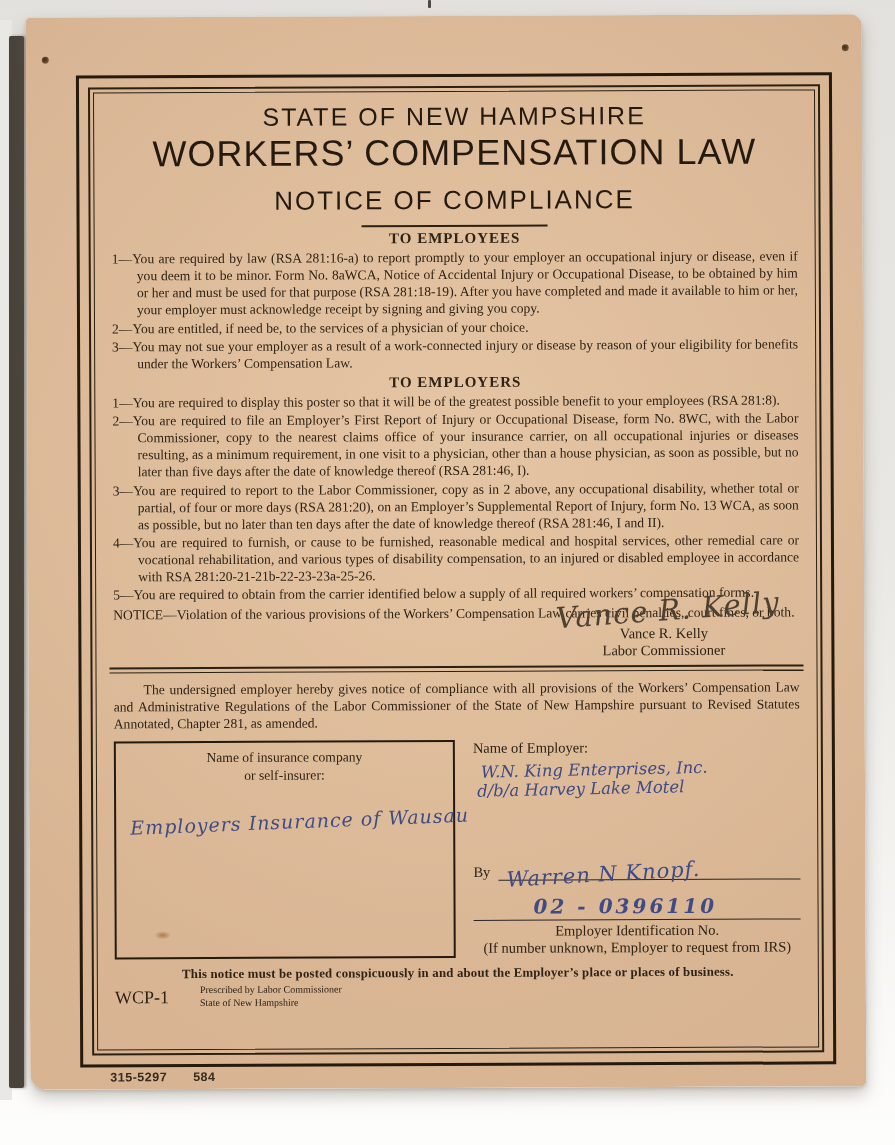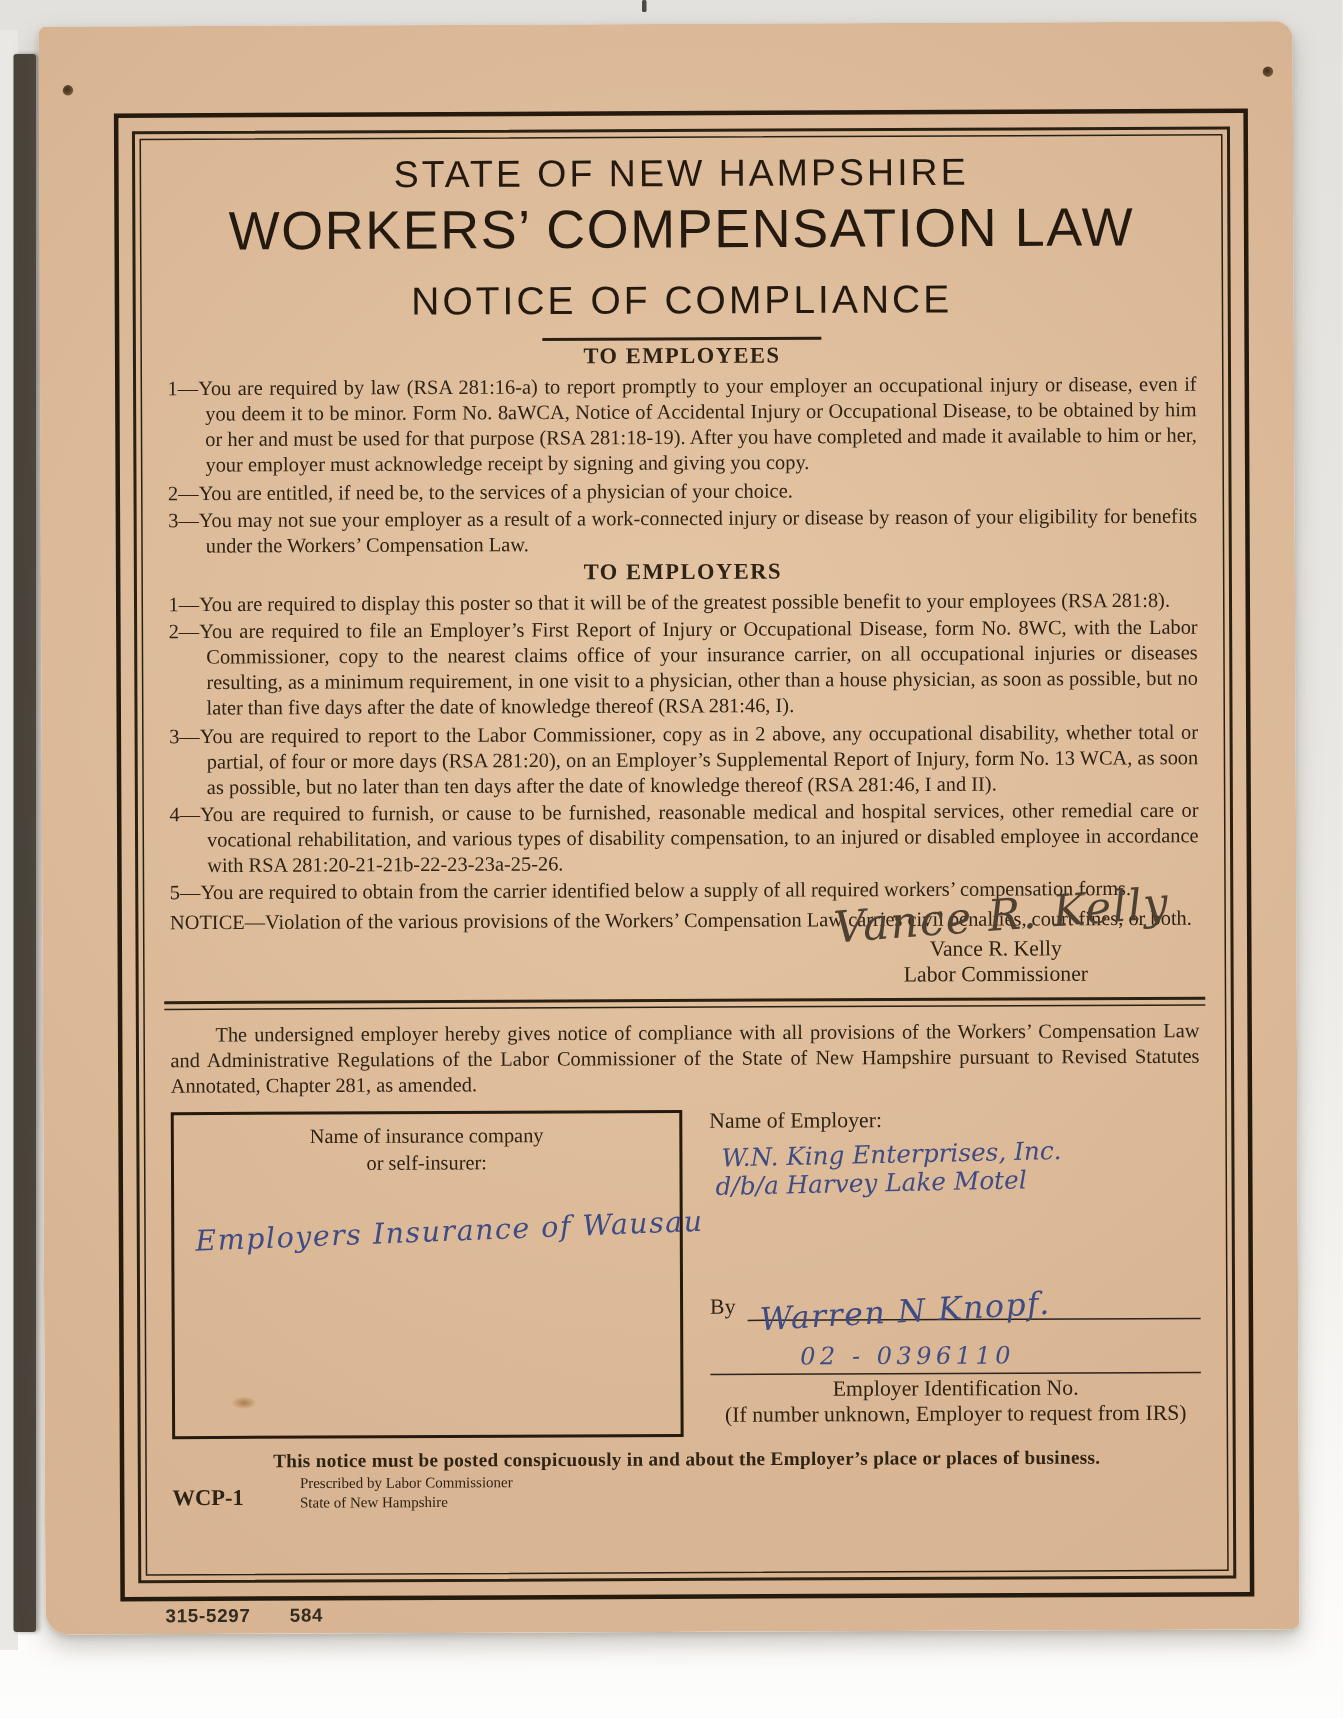--- a/index.html
+++ b/index.html
@@ -66,27 +66,27 @@
   .emp-label { font-size:14.5px; }
   .emp-hand1 { font-size:16.5px; white-space:nowrap; transform:rotate(-1deg); margin:3px 0 0 8px; }
   .emp-hand2 { font-size:16.5px; white-space:nowrap; transform:rotate(-1deg); margin:0 0 0 4px; }
   .by-row { display:flex; align-items:flex-end; margin-top:47px; }
   .by-label { font-size:14.5px; flex:none;margin-top:19px; }
   .by-line { flex:1; border-bottom:1.5px solid #2b2420; margin-left:8px; position:relative; height:30px; }
   .by-sig { position:absolute; left:8px; bottom:-7px; font-size:21px; white-space:nowrap;
             transform:rotate(-3deg); letter-spacing:1px; }
   .ein-wrap { margin-top:14px; }
   .ein-line { border-bottom:1.5px solid #2b2420; padding:0 0 1px 60px; }
-  .ein-hand { font-size:16px; letter-spacing:3px; white-space:nowrap; transform:rotate(-1deg); }
+  .ein-hand { font-size:20px; letter-spacing:3px; white-space:nowrap; transform:rotate(-1deg);font-weight:bold; }
   .ein-label { text-align:center; font-size:14.5px; margin-top:2px; }
   .ein-note  { text-align:center; font-size:14.5px; }
 
   .post-notice { text-align:center; font-weight:bold; font-size:12.8px; margin-top:8px; letter-spacing:.2px; }
   .foot-row { display:flex; align-items:flex-end; margin-top:2px; }
-  .form-no { font-weight:bold; font-size:15px; flex:none; width:85px; padding-bottom:1px; }
+  .form-no { font-weight:normal; font-size:18px; flex:none; width:85px; padding-bottom:1px; }
   .prescribed { font-size:10px; line-height:1.25; }
 
   .print-code { position:absolute; left:52px; top:1053px; font-family:"Liberation Sans", sans-serif;
                 font-size:12.5px; font-weight:bold; color:#352c20; letter-spacing:.5px;margin-left:28px; }
   .print-code .pc2 { margin-left:26px; }
 </style>
 </head>
 <body>
 
 <div class="photo">

